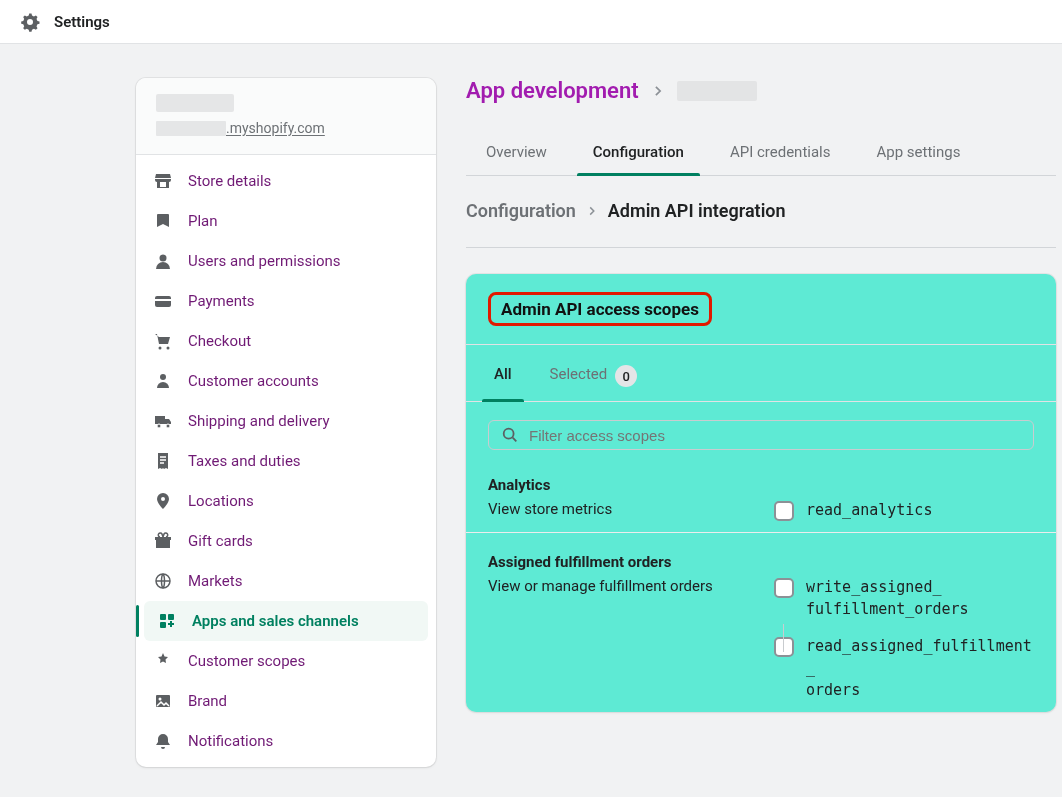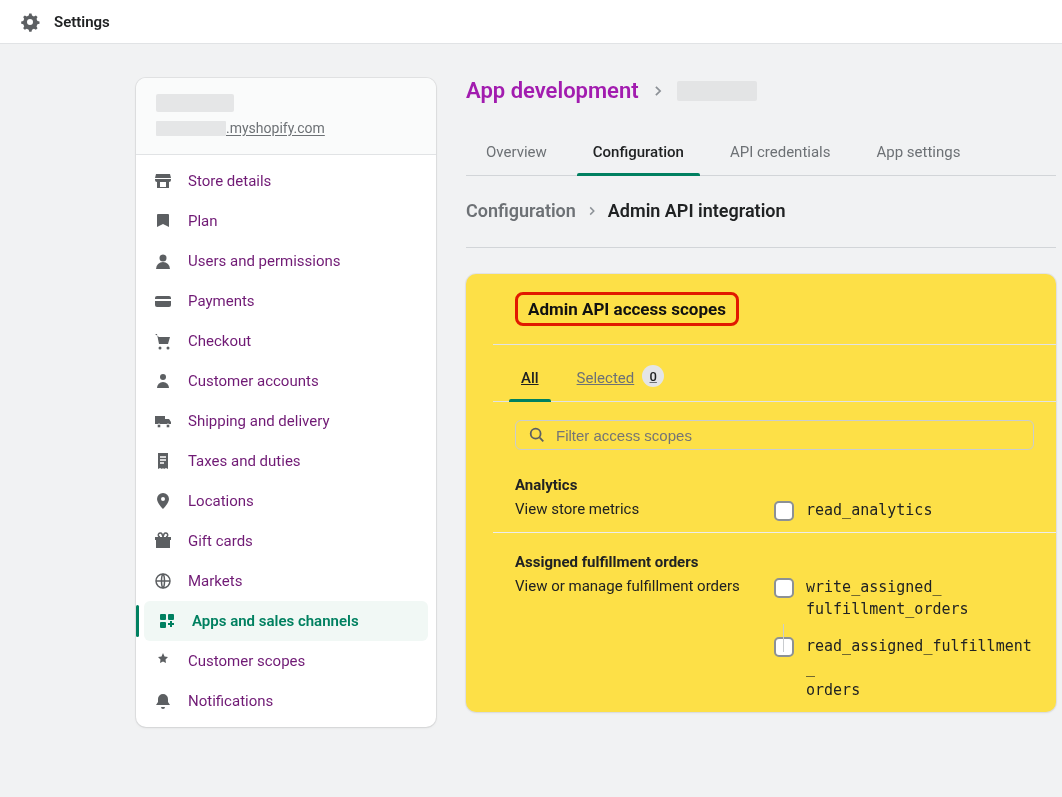--- a/index.html
+++ b/index.html
@@ -25,27 +25,27 @@
   .crumb1 .label { font-size: 22px; font-weight: 600; color: #a21caf; }
   .crumb1 .chev { color: #8c9196; }
   .crumb1 .redact { width: 80px; height: 20px; background: #e3e4e5; border-radius: 2px; }
   .tabs { display: flex; gap: 42px; border-bottom: 1px solid #d2d5d8; padding: 0 18px; margin-bottom: 24px; }
   .tab { padding: 10px 2px 14px 2px; font-size: 15px; color: #6d7175; cursor: pointer; position: relative; }
   .tab.active { color: #202223; font-weight: 500; }
   .tab.active::after { content: ""; position: absolute; left: -14px; right: -14px; bottom: -1px; height: 3px; background: #008060; border-radius: 2px 2px 0 0; }
   .crumb2 { display: flex; align-items: center; gap: 10px; font-size: 18px; font-weight: 600; color: #6d7175; padding-bottom: 26px; border-bottom: 1px solid #d2d5d8; margin-bottom: 26px; }
   .crumb2 .chev { color: #8c9196; font-size: 14px; }
   .crumb2 .current { color: #202223; }
-  .card { background: #fde047; border-radius: 10px; box-shadow: 0 0 0 1px rgba(0,0,0,0.05), 0 1px 3px rgba(0,0,0,0.06); padding-left: 27px; }
+  .card { background: #5eead4; border-radius: 10px; box-shadow: 0 0 0 1px rgba(0,0,0,0.05), 0 1px 3px rgba(0,0,0,0.06); }
   .card-head { padding: 18px 22px; }
   .card-title-box { border: 3px solid #e11900; border-radius: 8px; padding: 4px 10px; display: inline-block; }
   .card-title { font-size: 17px; font-weight: 700; color: #111; }
   .card-divider { height: 1px; background: #e1e3e5; }
   .scope-tabs { display: flex; gap: 26px; padding: 14px 22px 0 22px; border-bottom: 1px solid #e1e3e5; }
-  .scope-tab { padding: 6px 6px 14px 6px; font-size: 15px; color: #6d7175; cursor: pointer; position: relative; display: flex; align-items: flex-end; gap: 8px; text-decoration: underline; }
+  .scope-tab { padding: 6px 6px 14px 6px; font-size: 15px; color: #6d7175; cursor: pointer; position: relative; display: flex; align-items: flex-start; gap: 8px; }
   .scope-tab.active { color: #202223; font-weight: 500; }
   .scope-tab.active::after { content: ""; position: absolute; left: -6px; right: -6px; bottom: -1px; height: 3px; background: #008060; border-radius: 2px 2px 0 0; }
   .badge { background: #e4e5e7; color: #202223; font-size: 13px; font-weight: 500; min-width: 22px; height: 22px; border-radius: 11px; display: inline-flex; align-items: center; justify-content: center; padding: 0 6px; }
   .search-wrap { padding: 18px 22px 6px 22px; }
   .search { display: flex; align-items: center; border: 1px solid #c9cccf; border-radius: 6px; height: 30px; padding: 0 12px; gap: 10px; justify-content: space-between; }
   .search input { border: none; outline: none; font-size: 15px; flex: 1; background: transparent; color: #202223; }
   .search .sicon { width: 18px; height: 18px; color: #5c5f62; }
   .scope-group { padding: 20px 22px 10px 22px; border-bottom: 1px solid #eceded; }
   .scope-group:last-child { border-bottom: none; }
   .scope-group h4 { font-size: 15px; font-weight: 700; margin-bottom: 6px; }
@@ -197,20 +197,30 @@
           <span class="icon">
             <svg viewBox="0 0 20 20" width="20" height="20" fill="currentColor">
               <path d="M10 2l1.5 3.5L15 6l-2.5 2.5L13 12l-3-1.5L7 12l.5-3.5L5 6l3.5-.5L10 2zM4 14l1 2M16 14l-1 2M10 15v3"></path>
             </svg>
           </span>
           <span>Customer scopes</span>
         </li>
         <li class="nav-item">
           <span class="icon">
             <svg viewBox="0 0 20 20" width="20" height="20" fill="currentColor">
+              <rect x="3" y="4" width="14" height="12" rx="1"></rect>
+              <circle cx="7" cy="8" r="1.5" fill="#fff"></circle>
+              <path d="M4 15l4-4 3 3 2-2 3 3" fill="none" stroke="#fff" stroke-width="1.5"></path>
+            </svg>
+          </span>
+          <span>Brand</span>
+        </li>
+        <li class="nav-item">
+          <span class="icon">
+            <svg viewBox="0 0 20 20" width="20" height="20" fill="currentColor">
               <path d="M10 3a5 5 0 015 5v3l2 3H3l2-3V8a5 5 0 015-5zm-2 13h4a2 2 0 01-4 0z"></path>
             </svg>
           </span>
           <span>Notifications</span>
         </li>
       </ul>
   </div>
 
   <div class="main">
 

